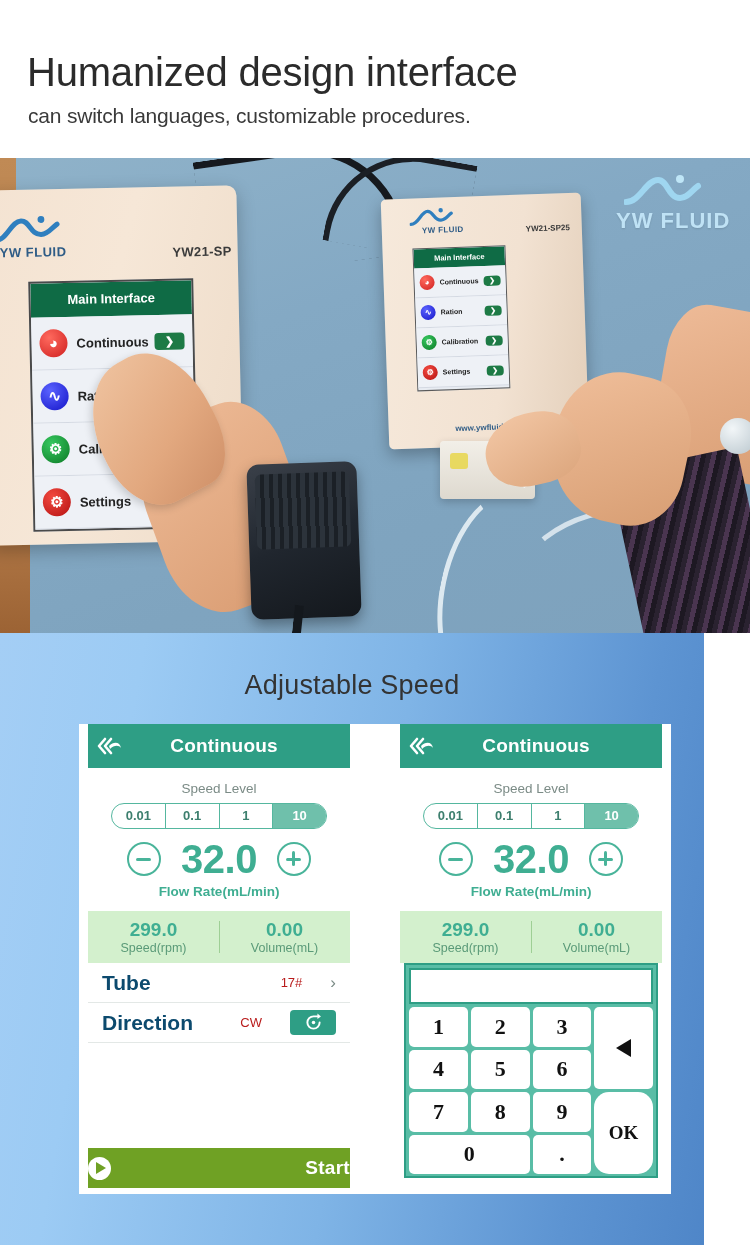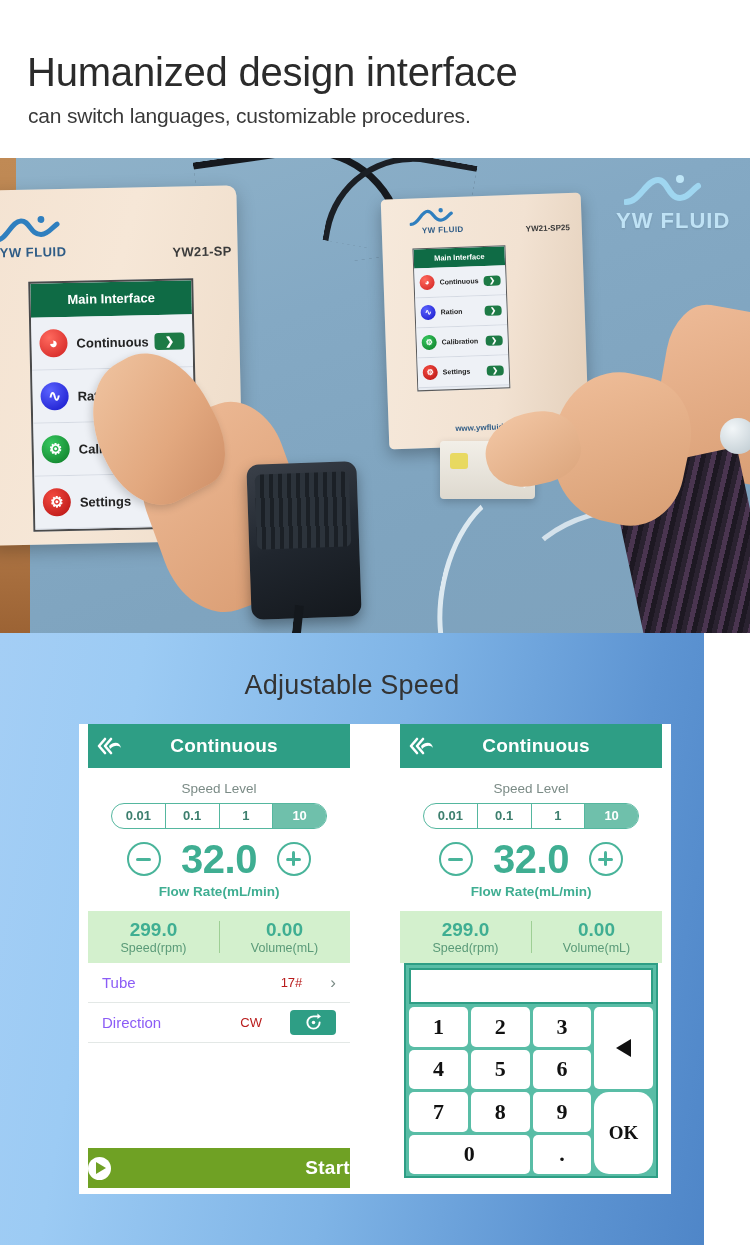--- a/index.html
+++ b/index.html
@@ -304,21 +304,21 @@
     background:#9ecf95;
   }
   .stat { flex:1; text-align:center; }
   .stat .v { font-size:19px; color:#3fae92; font-weight:600; line-height:1.15; }
   .stat .k { font-size:12.5px; color:#5a9a78; }
 
   .lrow {
     height:40px; display:flex; align-items:center; padding:0 14px;
     border-bottom:1px solid #e3e8e6; position:relative;
   }
-  .lrow .lk { font-size:15px; font-weight:400; color:#8b5cf6; flex:1; }
+  .lrow .lk { font-size:21px; font-weight:700; color:#0c4a6e; flex:1; }
   .lrow .lv2 { font-size:13px; color:#b91c1c; margin-right:28px; }
   .chev { color:#7b8b86; font-size:17px; font-weight:400; }
   .dirbtn {
     width:46px; height:25px; background:#2e9e85; border-radius:4px;
     display:flex; align-items:center; justify-content:center; color:#fff;
   }
 
   .start {
     position:absolute; left:0; bottom:6px; width:262px; height:40px;
     background:#6fa124; display:flex; align-items:center; justify-content:space-between;

